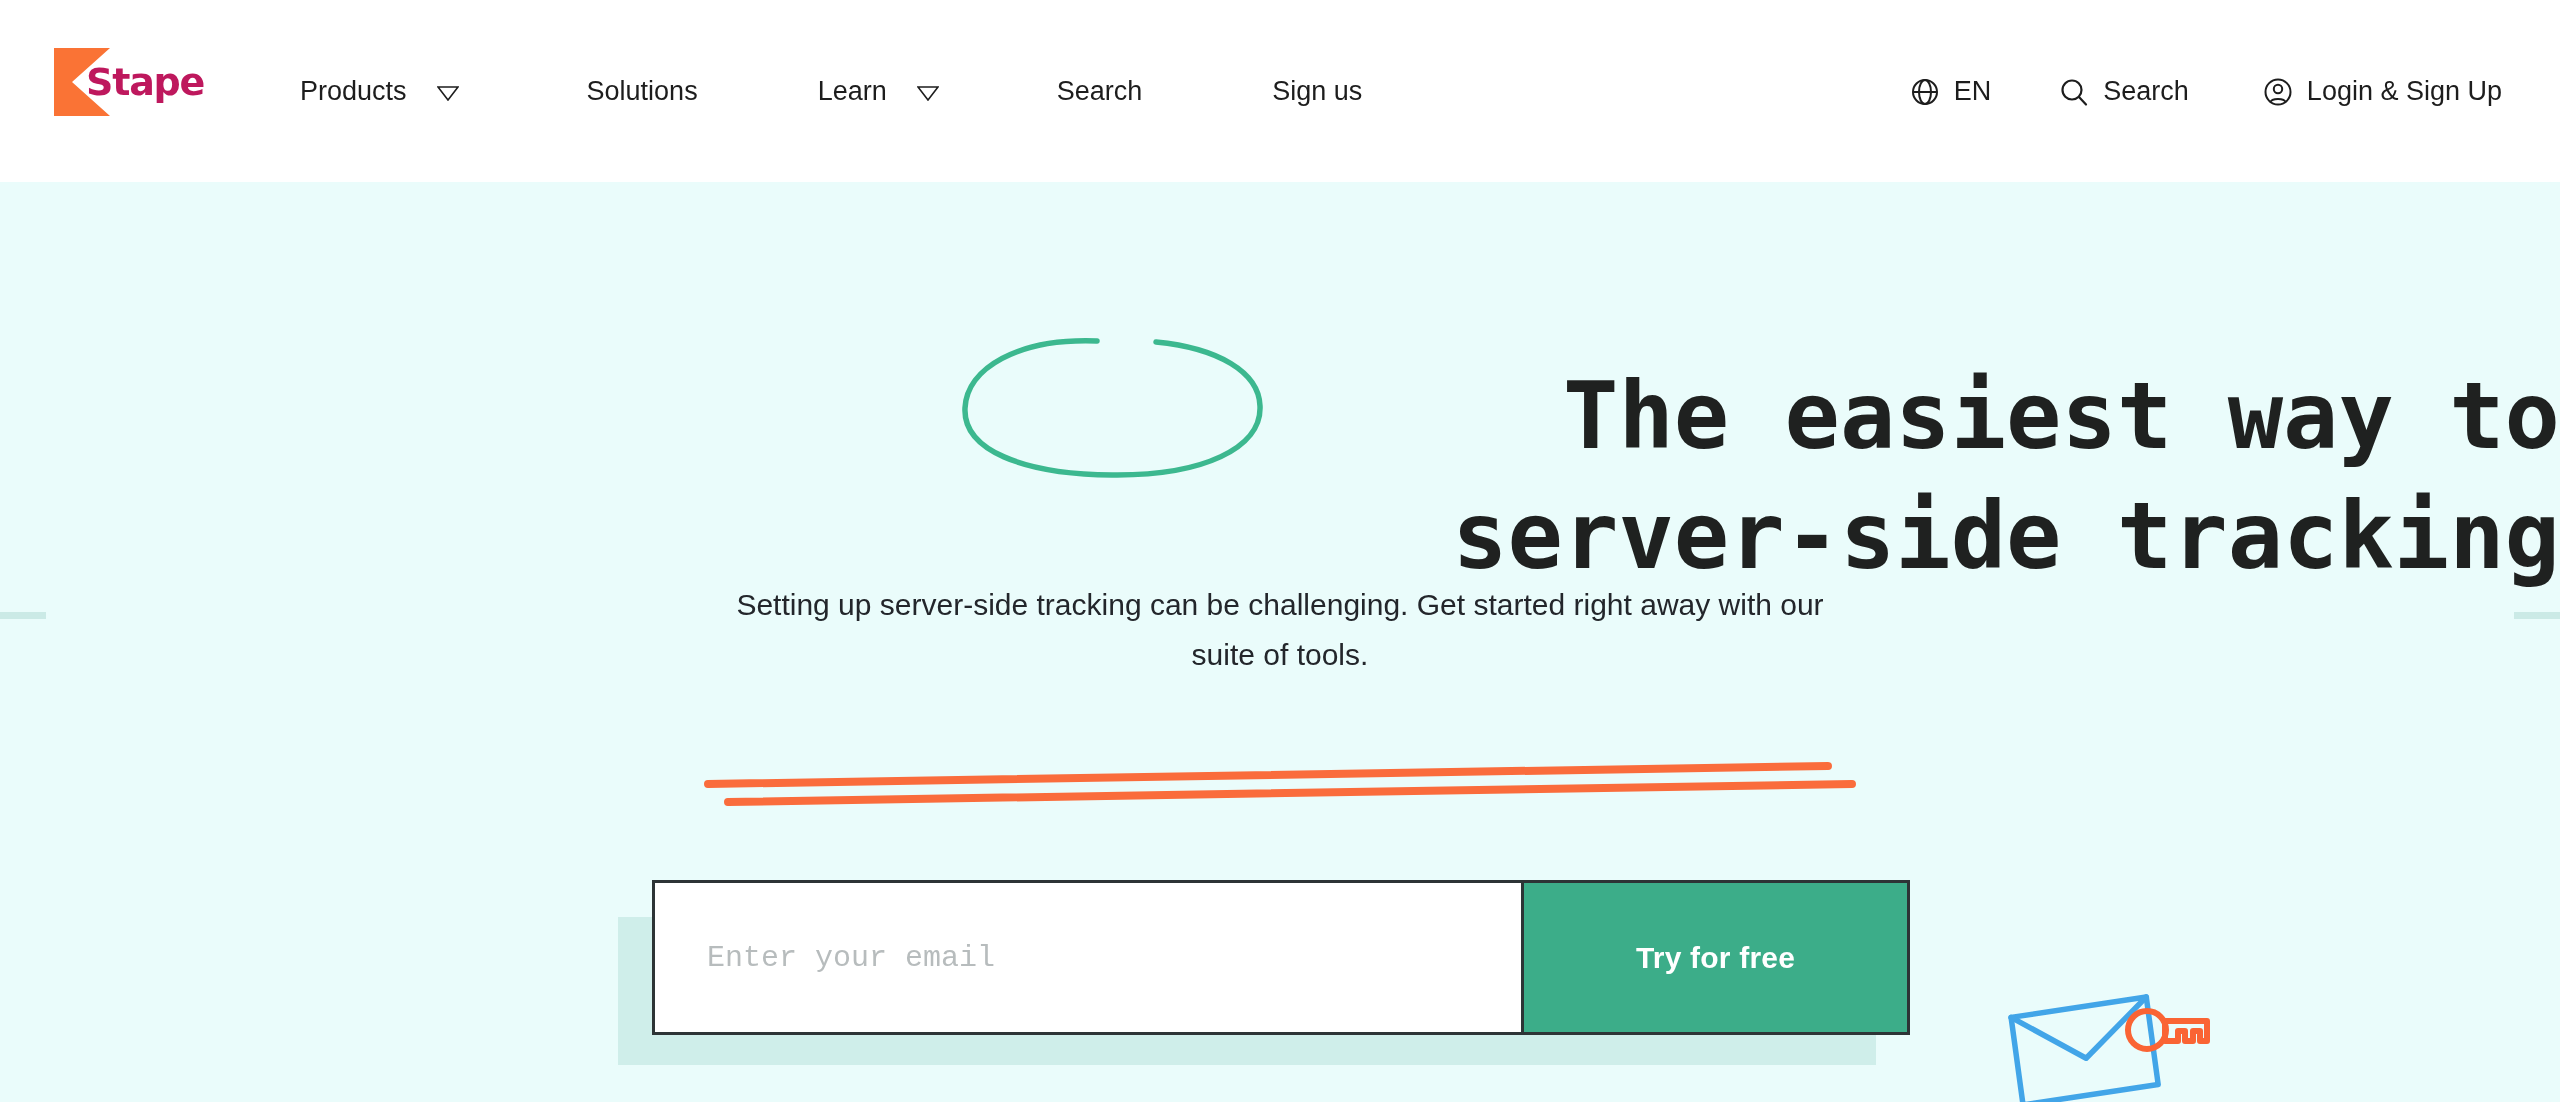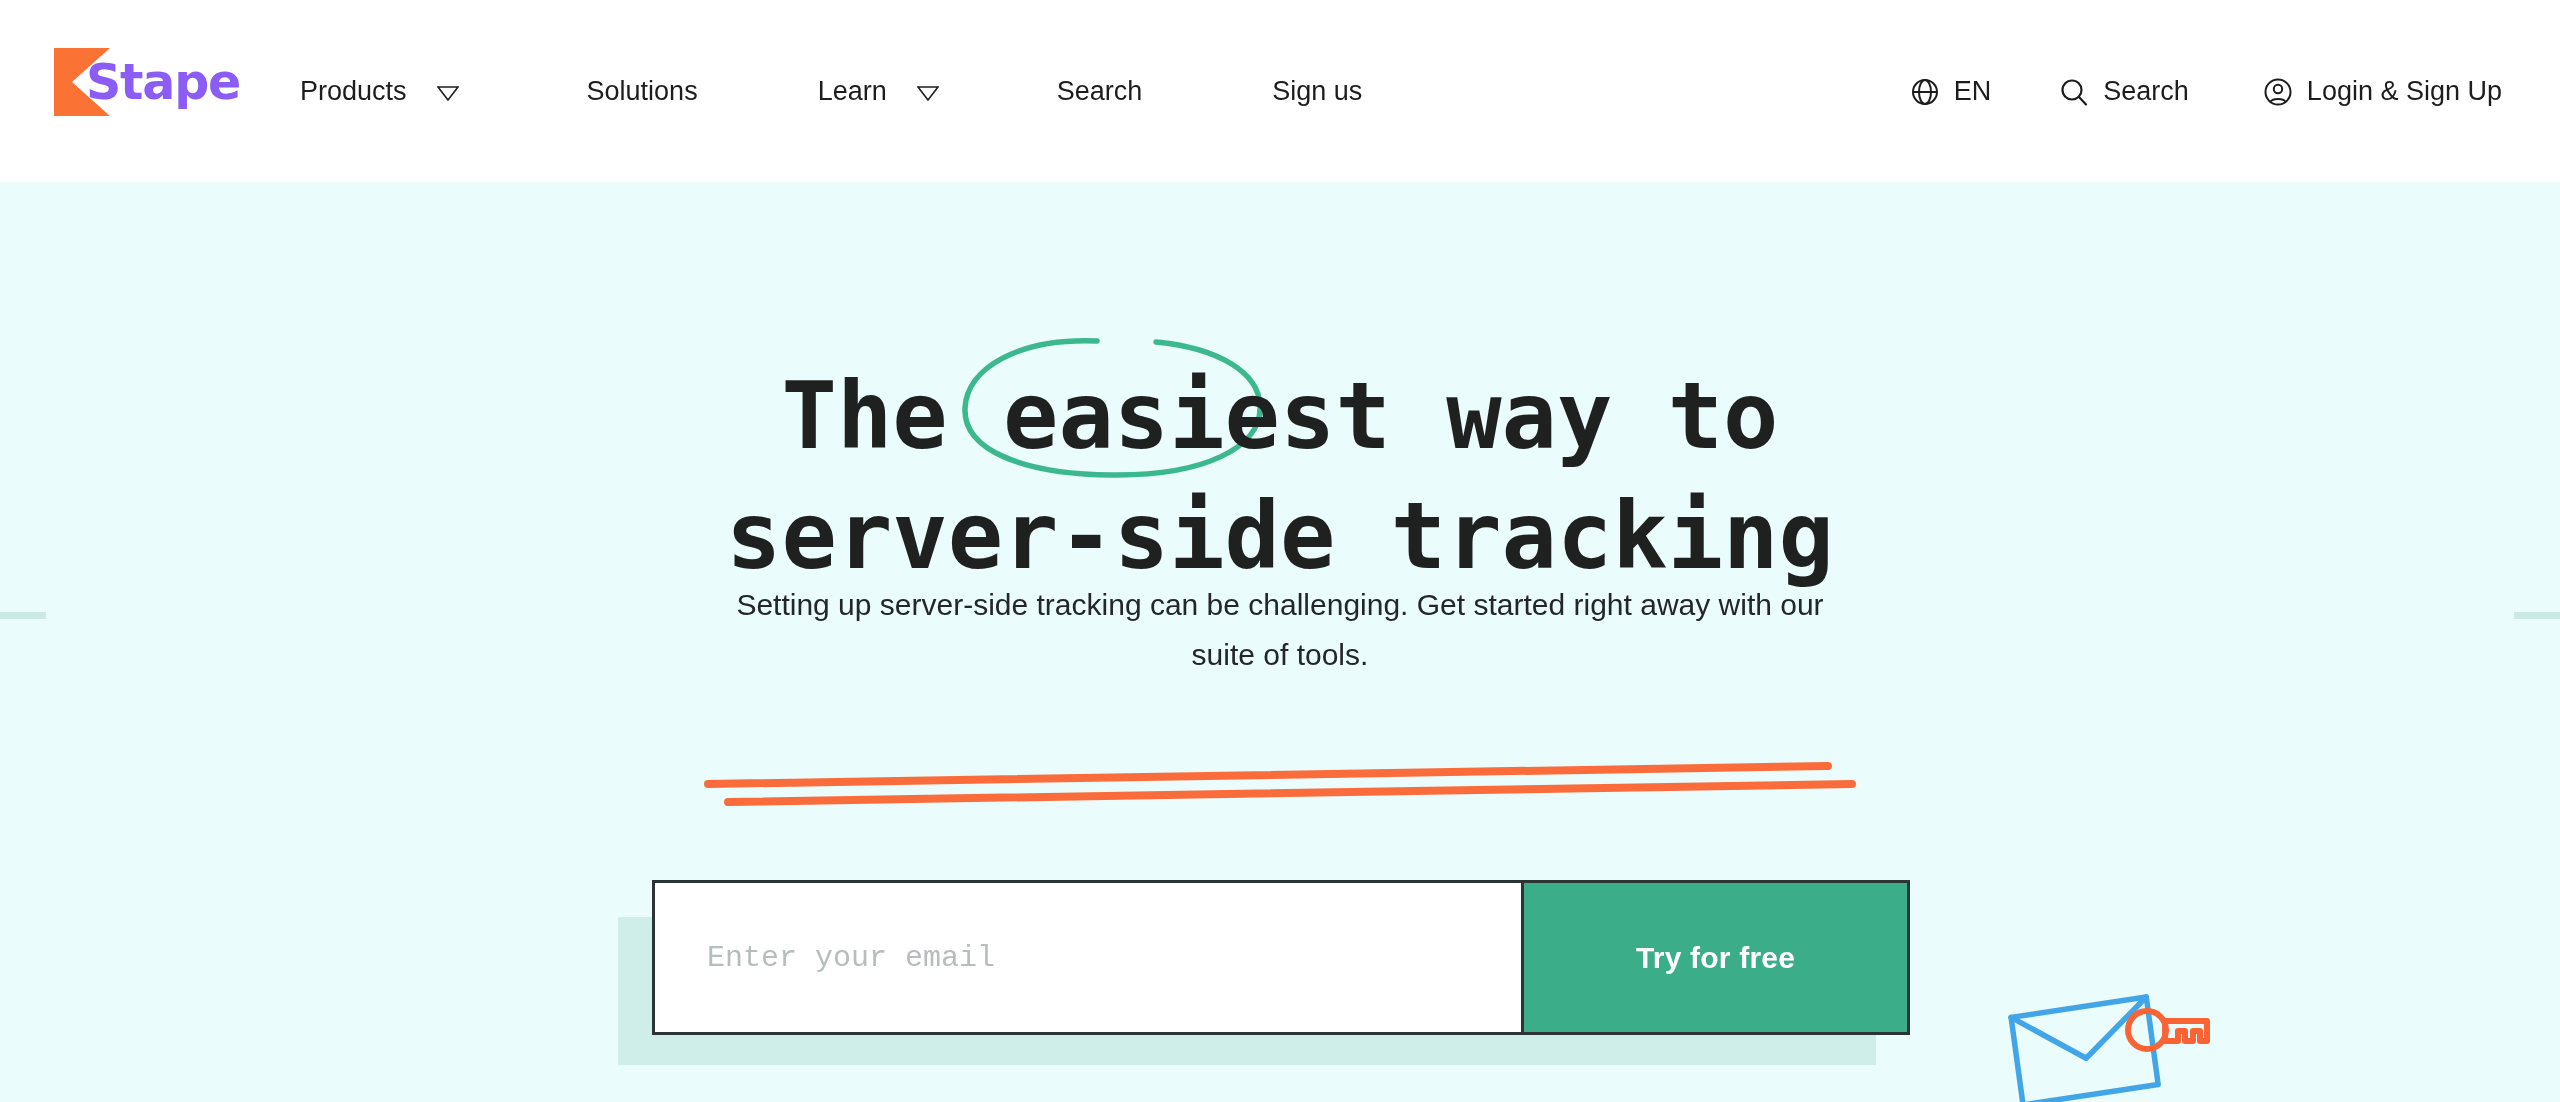--- a/index.html
+++ b/index.html
@@ -40,23 +40,23 @@
     height: 72px;
     text-decoration: none;
   }
   .brand-mark {
     width: 62px;
     height: 72px;
     display: block;
   }
   .brand-word {
     font-family: "DejaVu Sans", sans-serif;
-    font-size: 49px;
+    font-size: 38px;
     font-weight: 700;
-    color: #8b5cf6;
+    color: #be185d;
     letter-spacing: -1.2px;
     line-height: 1;
     margin-left: -28px;
     position: relative;
     z-index: 2;
   }
 
   .main-nav {
     position: absolute;
     left: 300px;
@@ -125,21 +125,21 @@
   }
   .edge-tick.left { left: 0; }
   .edge-tick.right { right: 0; }
 
   
   .headline {
     position: absolute;
     top: 175px;
     left: 0;
     width: 2560px;
-    text-align: center;
+    text-align: right;
     font-family: "DejaVu Sans Mono", monospace;
     font-weight: 700;
     font-size: 92px;
     line-height: 120px;
     color: #1f2120;
     letter-spacing: 0px;
     white-space: pre-line;
     z-index: 4;
   }
 

